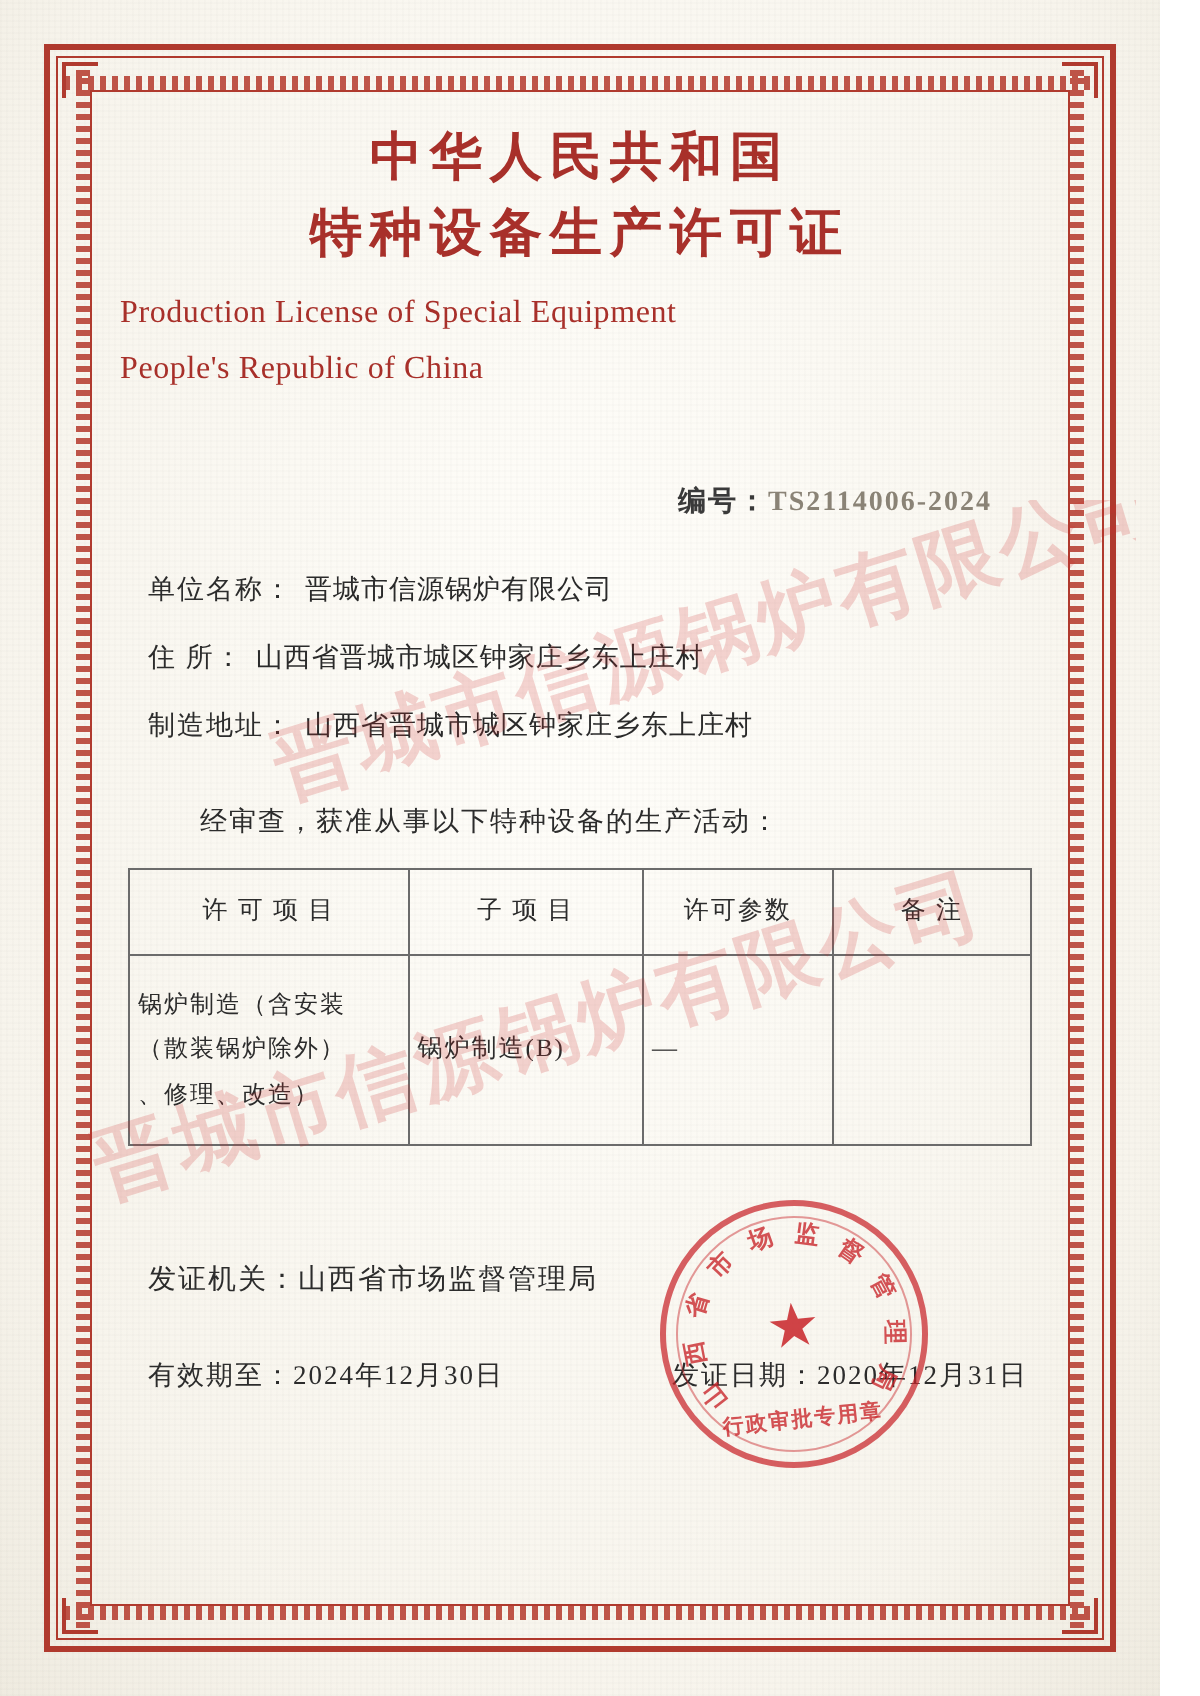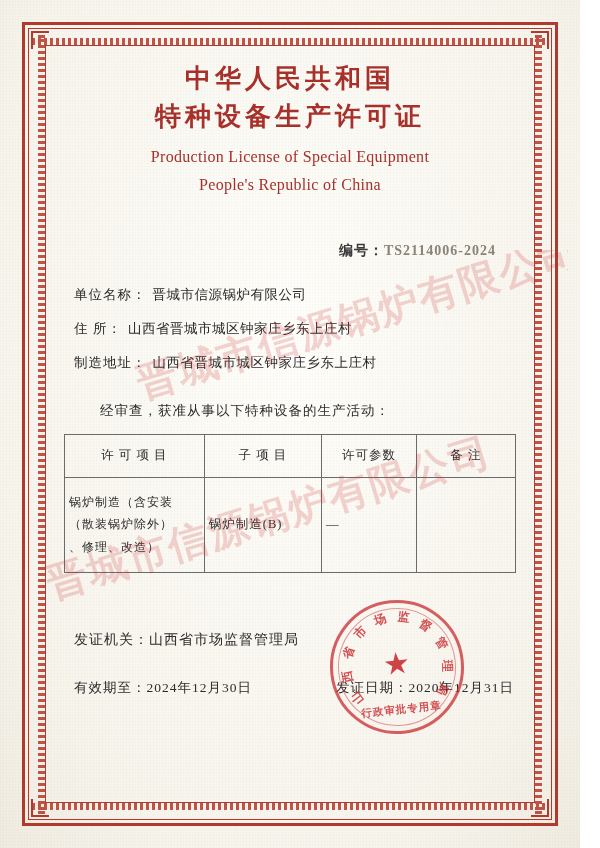--- a/index.html
+++ b/index.html
@@ -98,21 +98,21 @@
     font-family: "Liberation Serif", serif;
     font-weight: bold;
     font-size: 26px;
     letter-spacing: 4px;
     line-height: 1.45;
   }
   .title-cn .line2 {
     display: block;
   }
   .title-en {
-    text-align: center;
+    text-align: left;
     color: #a8302a;
     font-family: "Liberation Serif", serif;
     font-size: 16px;
     line-height: 1.7;
     margin-top: 8px;
     letter-spacing: 0.3px;
   }
 
   
   .serial {

